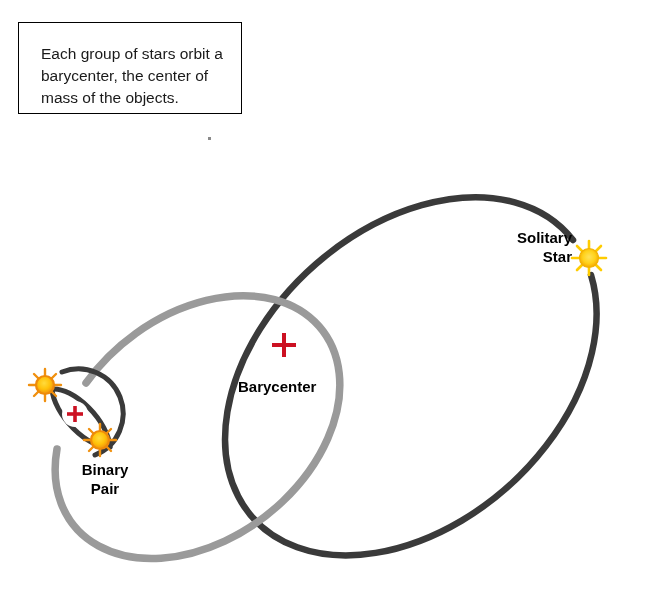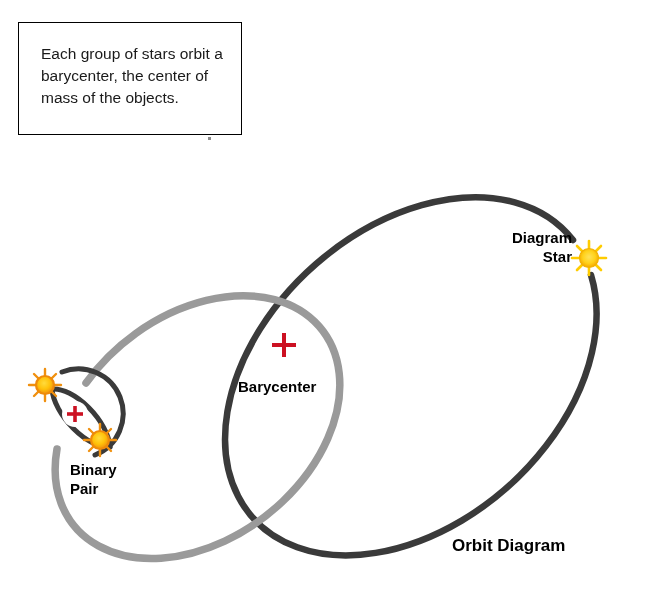--- a/index.html
+++ b/index.html
@@ -20,21 +20,21 @@
     left: 0;
     top: 0;
     width: 650px;
     height: 600px;
   }
   .caption-box {
     position: absolute;
     left: 18px;
     top: 22px;
     width: 224px;
-    height: 113px;
+    height: 92px;
     border: 1px solid #000000;
     background: #ffffff;
     box-sizing: border-box;
   }
   .caption-text {
     position: absolute;
     left: 22px;
     top: 20px;
     width: 182px;
     font-size: 15.5px;
@@ -68,20 +68,21 @@
   #label-barycenter {
     left: 238px;
     top: 358px;
     font-size: 15px;
     margin-top: 20px;
   }
   #label-binary-pair {
     left: 70px;
     top: 460px;
     width: 70px;
+    text-align: center;
     font-size: 15px;
     line-height: 19px;
   }
   #title-orbit-diagram {
     left: 452px;
     top: 536px;
     font-size: 17px;
   }
 </style>
 </head>
@@ -171,20 +172,19 @@
       </g>
       <circle cx="100" cy="440" r="9" fill="url(#binaryGrad)" stroke="#ee8a0a" stroke-width="2.2"></circle>
     </g>
   </svg>
 
   <div class="caption-box">
     <div class="caption-text">Each group of stars orbit a barycenter, the center of mass of the objects.</div>
   </div>
   <div class="dot-artifact"></div>
 
-  <div class="label" id="label-solitary-star">Diagram
+  <div class="label" id="label-solitary-star">Solitary
 Star</div>
   <div class="label" id="label-barycenter">Barycenter</div>
   <div class="label" id="label-binary-pair">Binary
 Pair</div>
-  <div class="label" id="title-orbit-diagram">Orbit Diagram</div>
 
 </div>
 
 </body></html>

